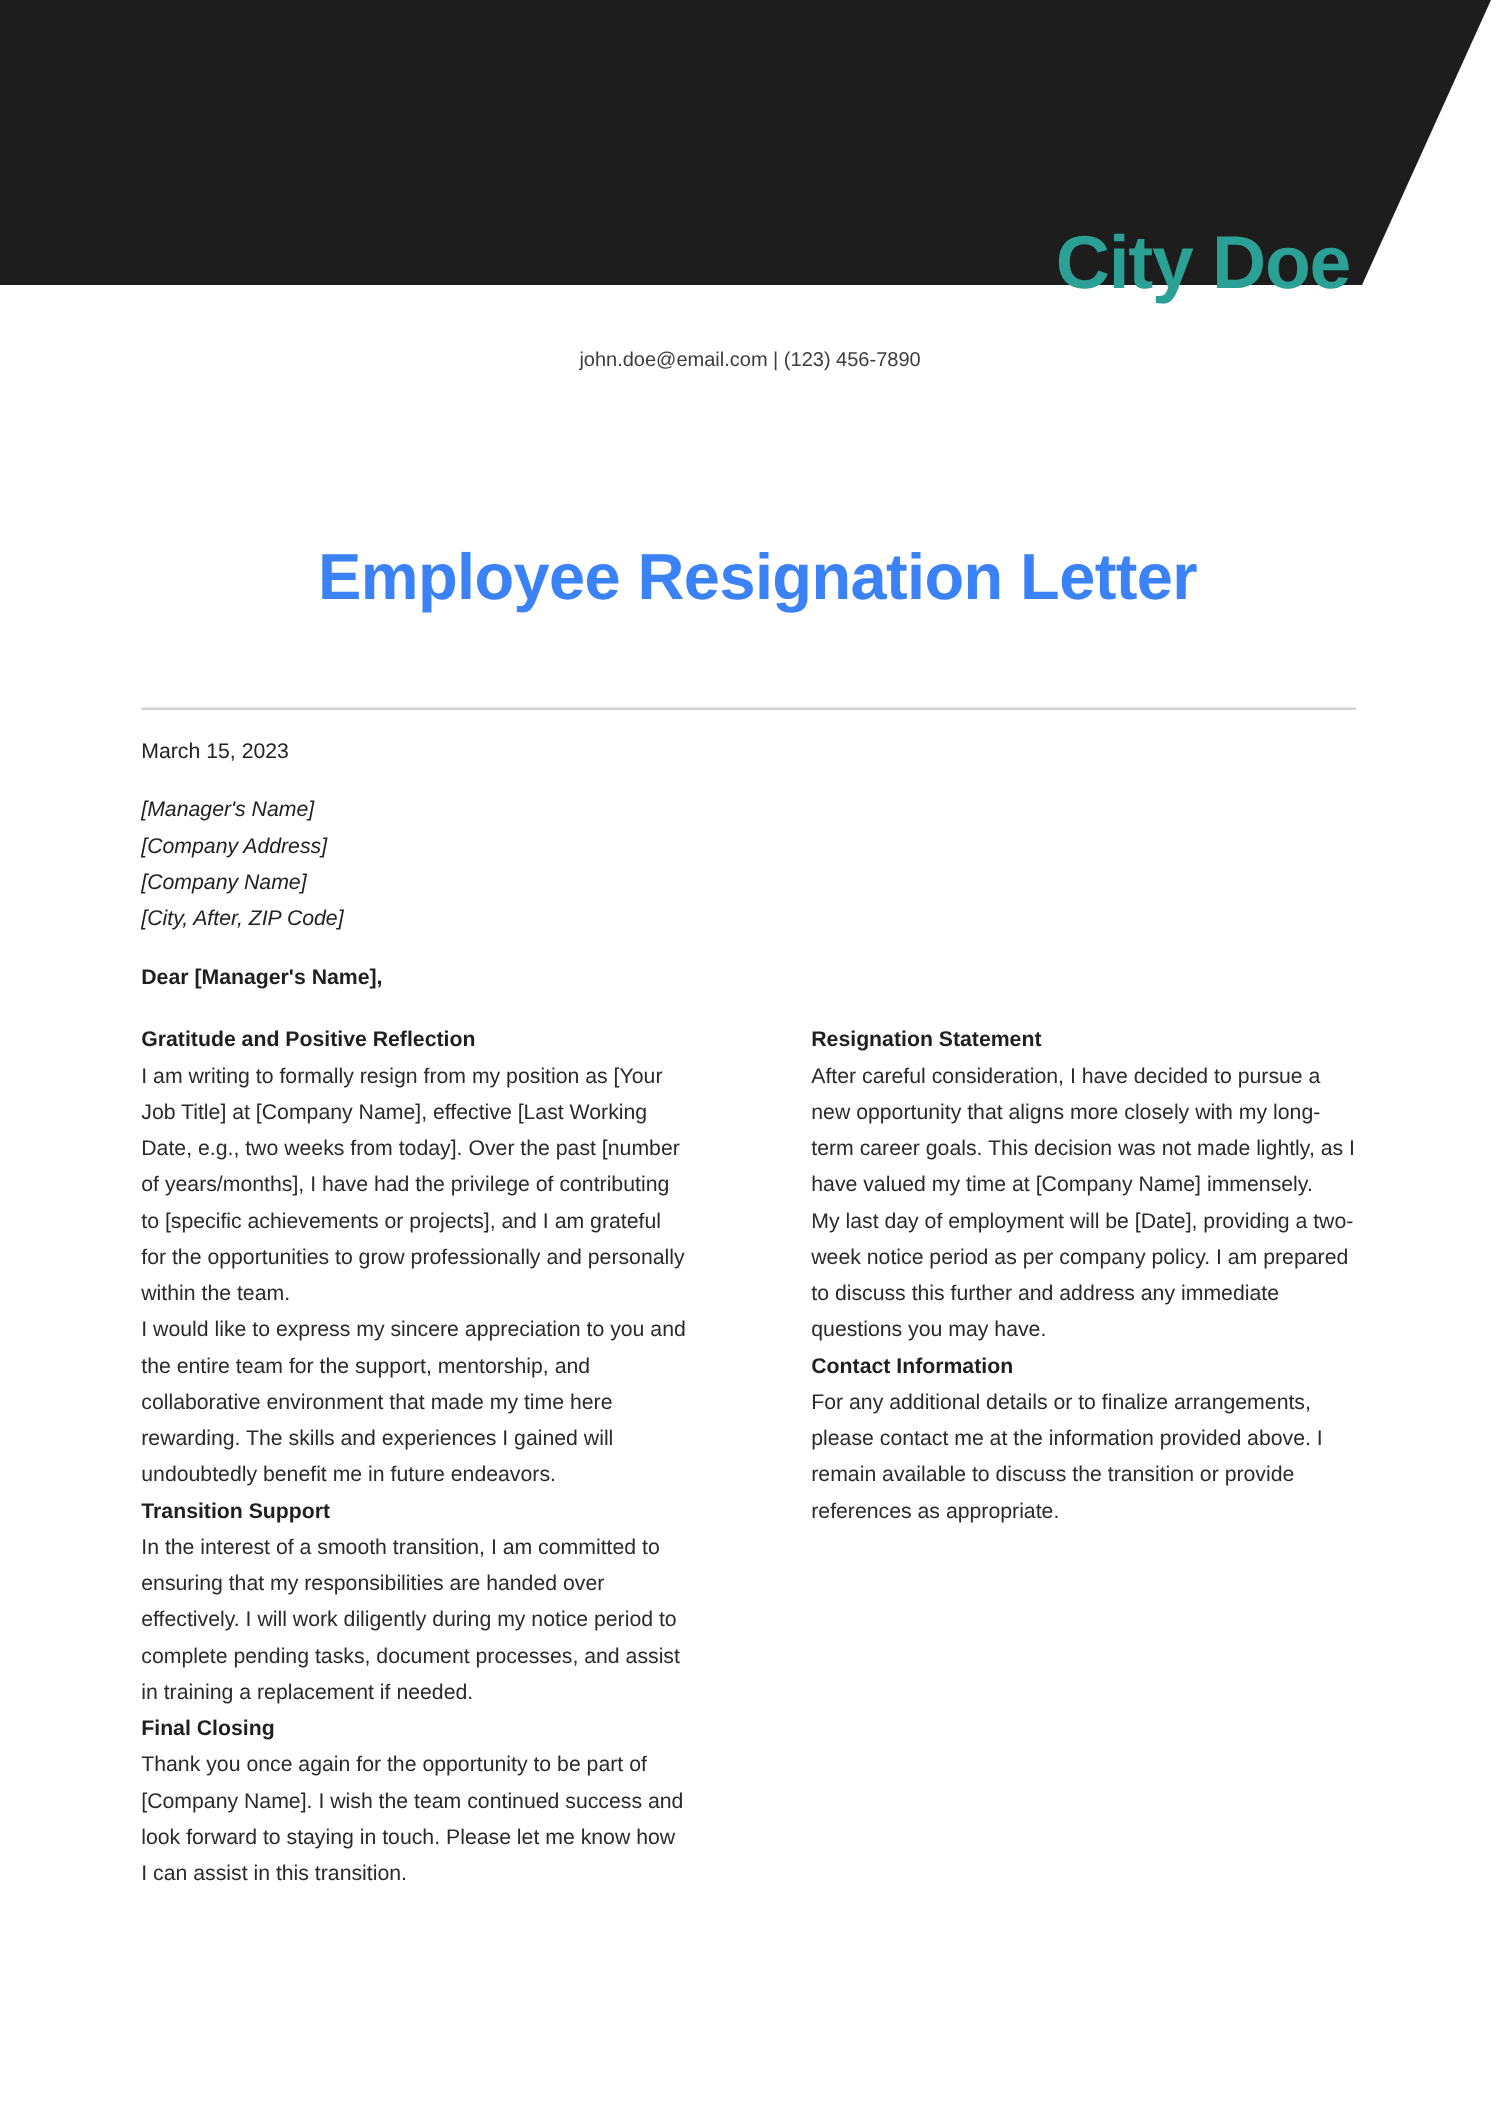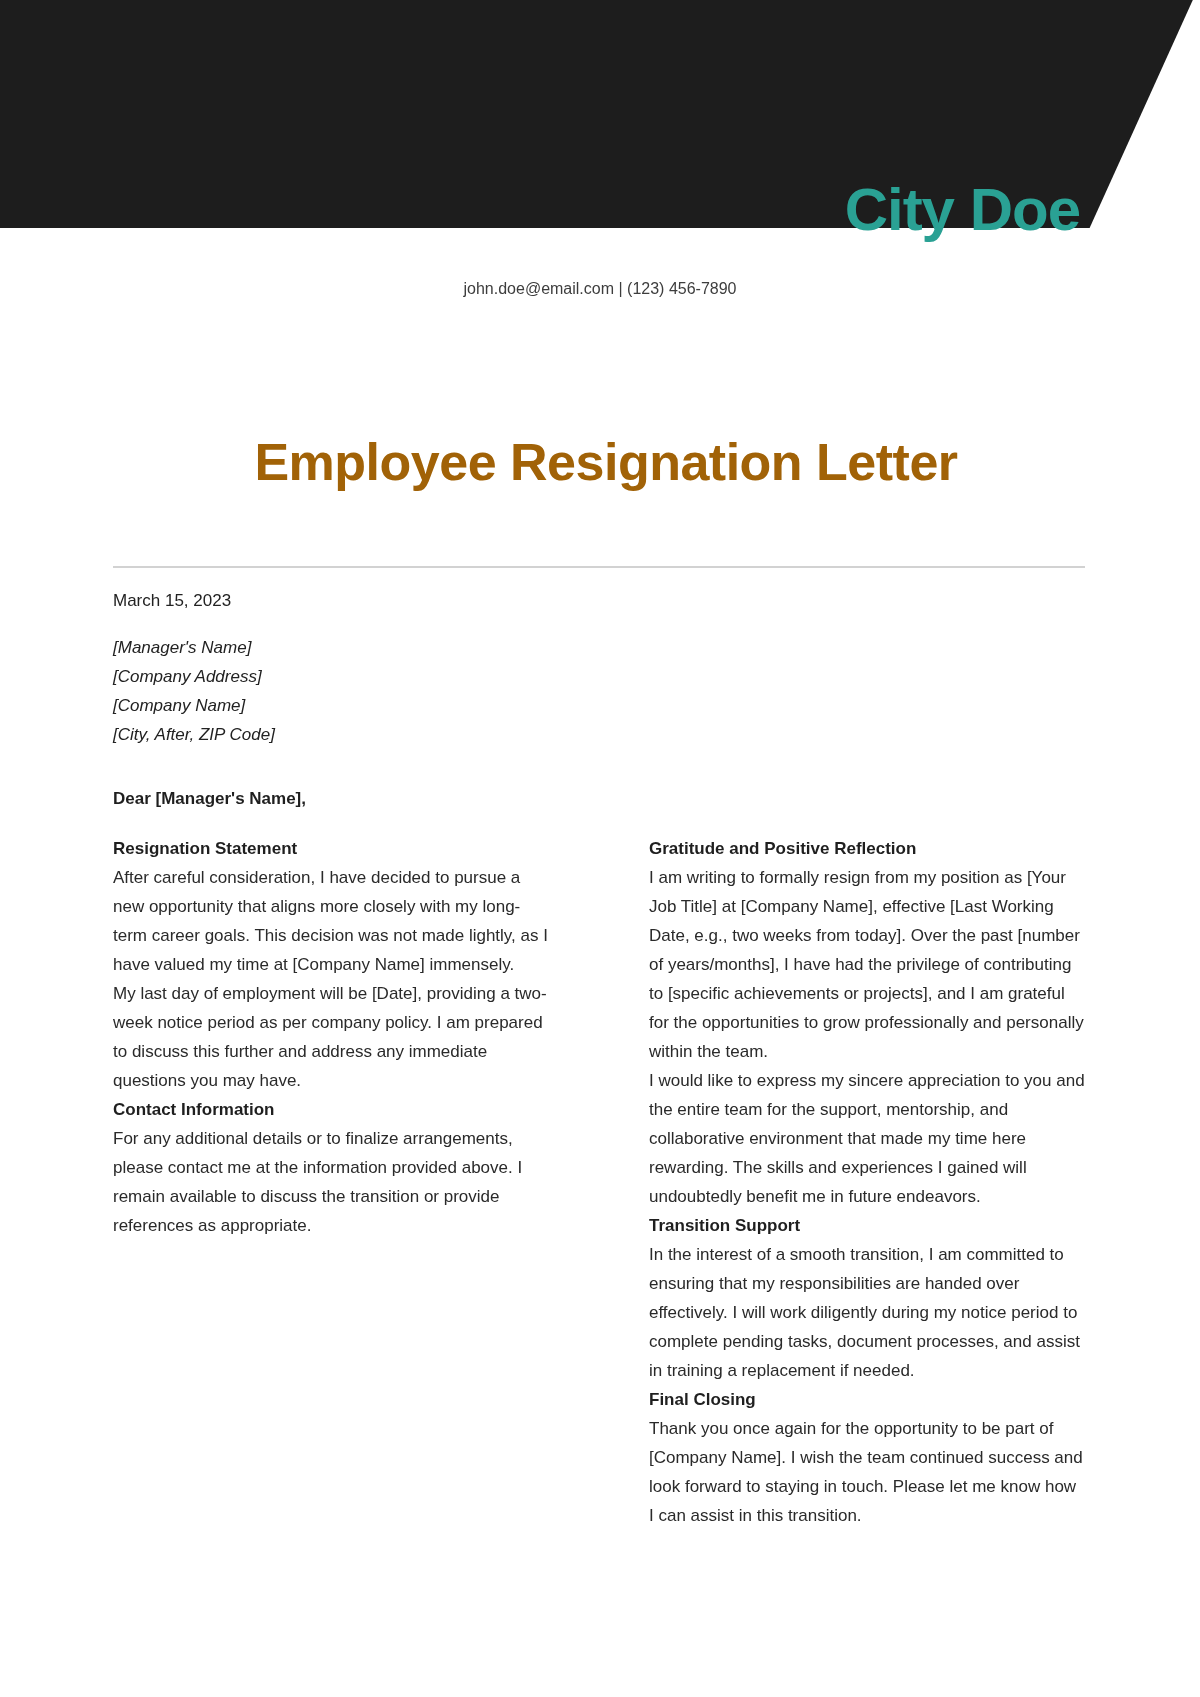--- a/index.html
+++ b/index.html
@@ -46,21 +46,21 @@
     line-height: 24px;
     color: #3d3d3d;
   }
   .doc-title {
     margin: 131px 0 0 12px;
     text-align: center;
     font-size: 52px;
     line-height: 60px;
     font-weight: bold;
     letter-spacing: -0.5px;
-    color: #a16207;
+    color: #3b82f6;
   }
   .content {
     margin: 0 115px 0 113px; 
   }
   .divider {
     border: none;
     border-top: 2px solid #d2d2d2;
     margin: 74px 0 0 0;
   }
   .date-line {
@@ -70,21 +70,21 @@
     color: #222222;
   }
   .recipient {
     margin: 17px 0 0 0;
     font-size: 17px;
     line-height: 29px;
     color: #222222;
     font-style: italic;
   }
   .salutation {
-    margin: 35px 0 0 0;
+    margin: 18px 0 0 0;
     font-size: 17px;
     line-height: 29px;
     font-weight: bold;
     color: #1f1f1f;
   }
   .columns {
     display: flex;
     gap: 100px;
     margin-top: 21px;
   }
@@ -133,32 +133,32 @@
       <div>[Company Address]</div>
       <div>[Company Name]</div>
       <div>[City, After, ZIP Code]</div>
     </div>
 
     <div class="salutation">Dear [Manager's Name],</div>
 
     <div class="columns">
 
       <div class="col">
-        <h3>Resignation Statement</h3>
-        <p>After careful consideration, I have decided to pursue a new opportunity that aligns more closely with my long-term career goals. This decision was not made lightly, as I have valued my time at [Company Name] immensely.</p>
-        <p>My last day of employment will be [Date], providing a two-week notice period as per company policy. I am prepared to discuss this further and address any immediate questions you may have.</p>
-        <h3>Contact Information</h3>
-        <p>For any additional details or to finalize arrangements, please contact me at the information provided above. I remain available to discuss the transition or provide references as appropriate.</p>
-      </div>
-
-      <div class="col">
         <h3>Gratitude and Positive Reflection</h3>
         <p>I am writing to formally resign from my position as [Your Job Title] at [Company Name], effective [Last Working Date, e.g., two weeks from today]. Over the past [number of years/months], I have had the privilege of contributing to [specific achievements or projects], and I am grateful for the opportunities to grow professionally and personally within the team.</p>
         <p>I would like to express my sincere appreciation to you and the entire team for the support, mentorship, and collaborative environment that made my time here rewarding. The skills and experiences I gained will undoubtedly benefit me in future endeavors.</p>
         <h3>Transition Support</h3>
         <p>In the interest of a smooth transition, I am committed to ensuring that my responsibilities are handed over effectively. I will work diligently during my notice period to complete pending tasks, document processes, and assist in training a replacement if needed.</p>
         <h3>Final Closing</h3>
         <p>Thank you once again for the opportunity to be part of [Company Name]. I wish the team continued success and look forward to staying in touch. Please let me know how I can assist in this transition.</p>
       </div>
 
+      <div class="col">
+        <h3>Resignation Statement</h3>
+        <p>After careful consideration, I have decided to pursue a new opportunity that aligns more closely with my long-term career goals. This decision was not made lightly, as I have valued my time at [Company Name] immensely.</p>
+        <p>My last day of employment will be [Date], providing a two-week notice period as per company policy. I am prepared to discuss this further and address any immediate questions you may have.</p>
+        <h3>Contact Information</h3>
+        <p>For any additional details or to finalize arrangements, please contact me at the information provided above. I remain available to discuss the transition or provide references as appropriate.</p>
+      </div>
+
     </div>
   </div>
 </div>
 
 </body></html>

